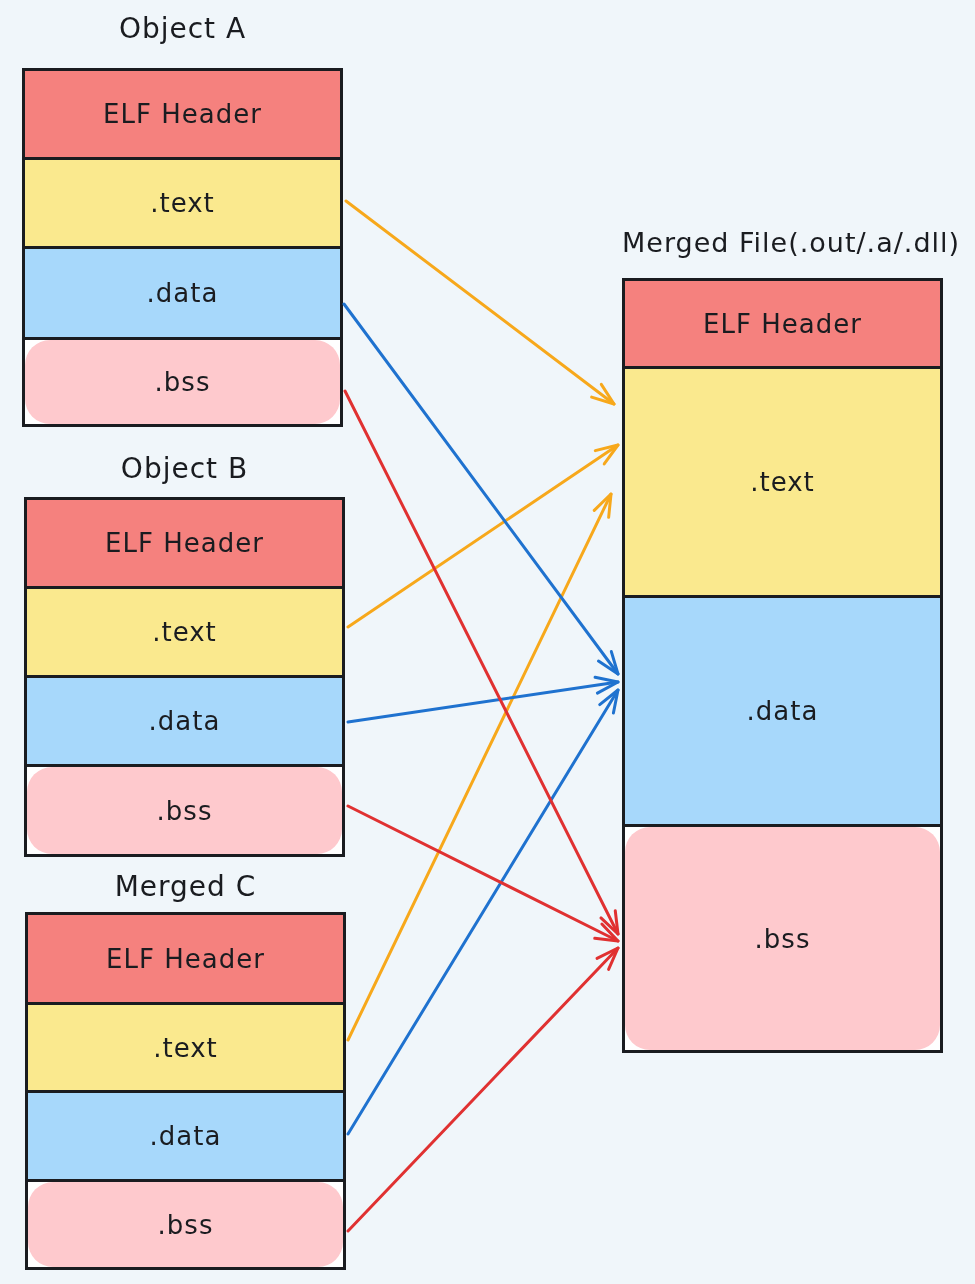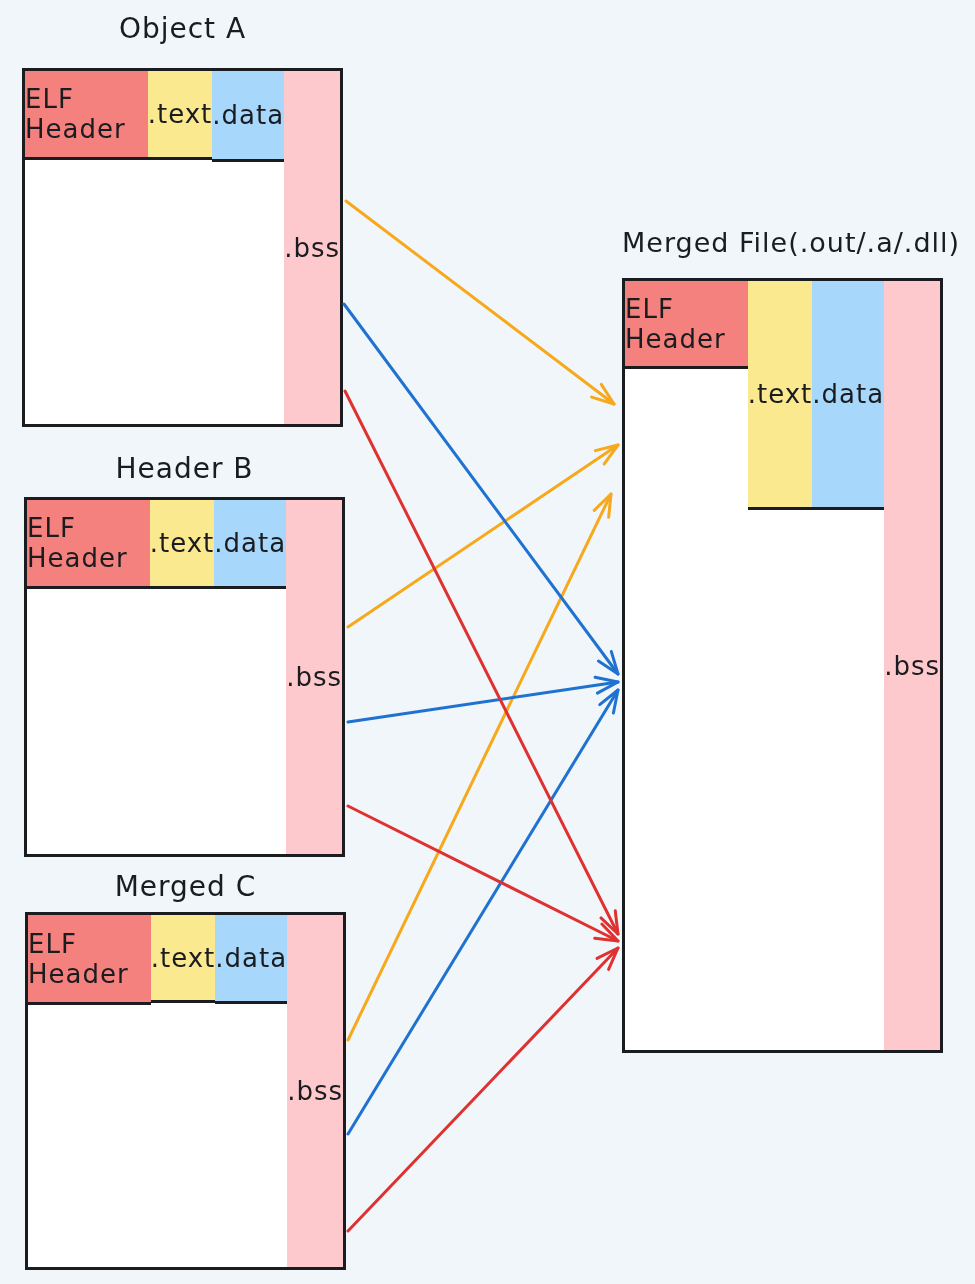--- a/index.html
+++ b/index.html
@@ -18,35 +18,35 @@
     position:absolute;
     text-align:center;
     font-size:28px;
     letter-spacing:1px;
     white-space:nowrap;
     font-weight:500;
   }
   .stack{
     position:absolute;
     display:flex;
-    flex-direction:row;
+    flex-direction:column;
     border:3px solid var(--ink,#1a1c20);
     box-sizing:border-box;
     background:#fff;
   }
   .sec{
     display:flex;
     align-items:center;
     justify-content:center;
     border-bottom:3px solid var(--ink,#1a1c20);
     box-sizing:border-box;
     font-size:26px;
     letter-spacing:1px;
   }
-  .sec:last-child{border-bottom:none;flex:1;}
+  .sec:last-child{border-bottom:none;flex:1;border-radius:25px;}
   #arrows{
     position:absolute;
     left:0;top:0;
     pointer-events:none;
   }
   .arrow{stroke-width:3;stroke-linecap:round;fill:none;}
   .arrow-text{stroke:var(--text_arrow,#f7a81b);}
   .arrow-data{stroke:var(--data_arrow,#1f72cf);}
   .arrow-bss{stroke:var(--bss_arrow,#e03131);}
   .head-text{stroke:var(--text_arrow,#f7a81b);fill:none;stroke-width:3;stroke-linecap:round;stroke-linejoin:round;}
@@ -67,21 +67,21 @@
       <span>.text</span>
     </div>
     <div class="sec" style="height: 91px; background-color: rgb(167, 216, 251);">
       <span>.data</span>
     </div>
     <div class="sec" style="background-color: rgb(254, 201, 205);">
       <span>.bss</span>
     </div>
   </div>
 
-  <div class="obj-title" style="left:24px;top:452px;width:321px">Header B</div>
+  <div class="obj-title" style="left:24px;top:452px;width:321px">Object B</div>
   <div class="stack" style="left:24px;top:497px;width:321px;height:360px">
     <div class="sec" style="height: 89px; background-color: rgb(245, 129, 126);">
       <span>ELF Header</span>
     </div>
     <div class="sec" style="height: 89px; background-color: rgb(250, 233, 142);">
       <span>.text</span>
     </div>
     <div class="sec" style="height: 89px; background-color: rgb(167, 216, 251);">
       <span>.data</span>
     </div>

